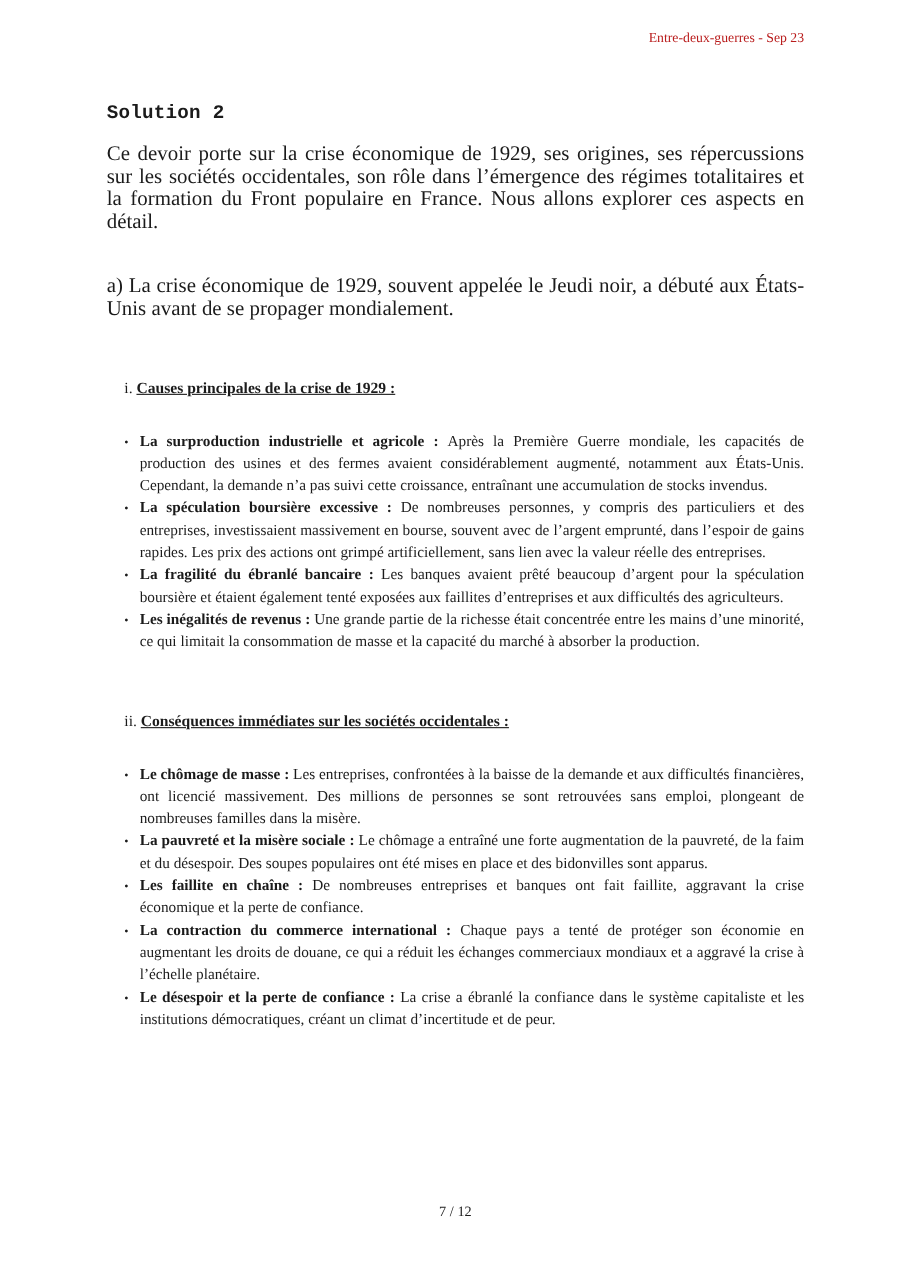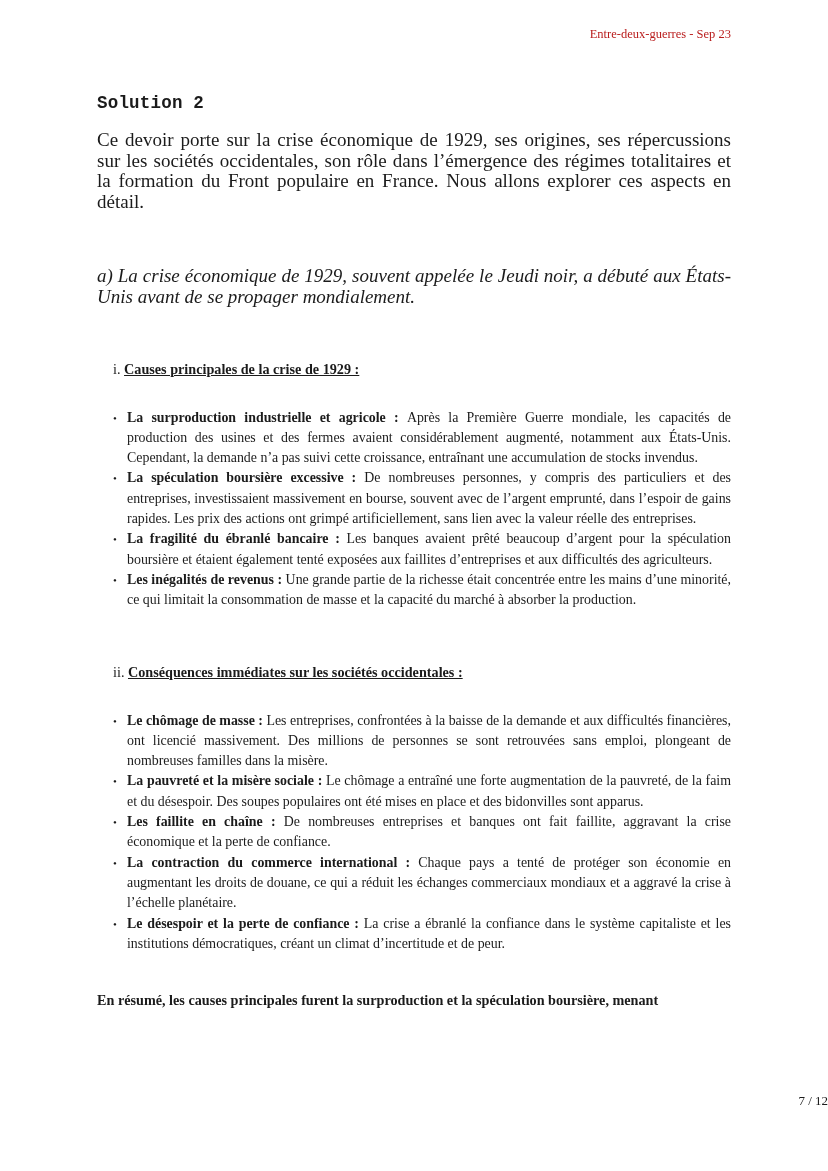--- a/index.html
+++ b/index.html
@@ -33,21 +33,21 @@
     letter-spacing: 0.2px;
     font-family: Liberation Mono, monospace;
   }
   .para {
     font-size: 19px;
     line-height: 20.6px;
     text-align: justify;
     margin: 0;
   }
   .intro { margin-top: 17px; }
-  .para-a { margin-top: 54px; font-style: italic; }
+  .para-a { margin-top: 38px; }
   .section-block { margin-top: 0; }
   .section-heading {
     margin-top: 51px;
     padding-left: 16px;
     font-size: 14.2px;
     line-height: 20px;
   }
   .section-heading .sec-num { font-weight: normal; }
   .section-heading .sec-text { font-weight: bold; text-decoration: underline; }
   .bullet-list {
@@ -77,21 +77,21 @@
     font-weight: bold;
     font-size: 14.2px;
     line-height: 20.6px;
     text-align: justify;
   }
   .page-number {
     position: absolute;
     bottom: 62px;
     left: 0;
     right: 0;
-    text-align: right;
+    text-align: center;
     font-size: 13px;
   }
 </style>
 </head>
 <body>
 
 <div class="page">
   <div class="running-header">Entre-deux-guerres - Sep 23</div>
 
   <div class="content">
@@ -175,17 +175,16 @@
   <div class="bullet-item">
     <span class="bullet-marker">•</span>
     <span class="bullet-body">
       <span class="bullet-lead">Le désespoir et la perte de confiance : </span><span>La crise a ébranlé la confiance dans le système capitaliste et les institutions démocratiques, créant un climat d’incertitude et de peur.</span>
     </span>
   </div>
 </div>
   </div>
 </div>
 
-    <p class="summary">En résumé, les causes principales furent la surproduction et la spéculation boursière, menant</p>
   </div>
 
   <div class="page-number">7 / 12</div>
 </div>
 
 </body></html>

